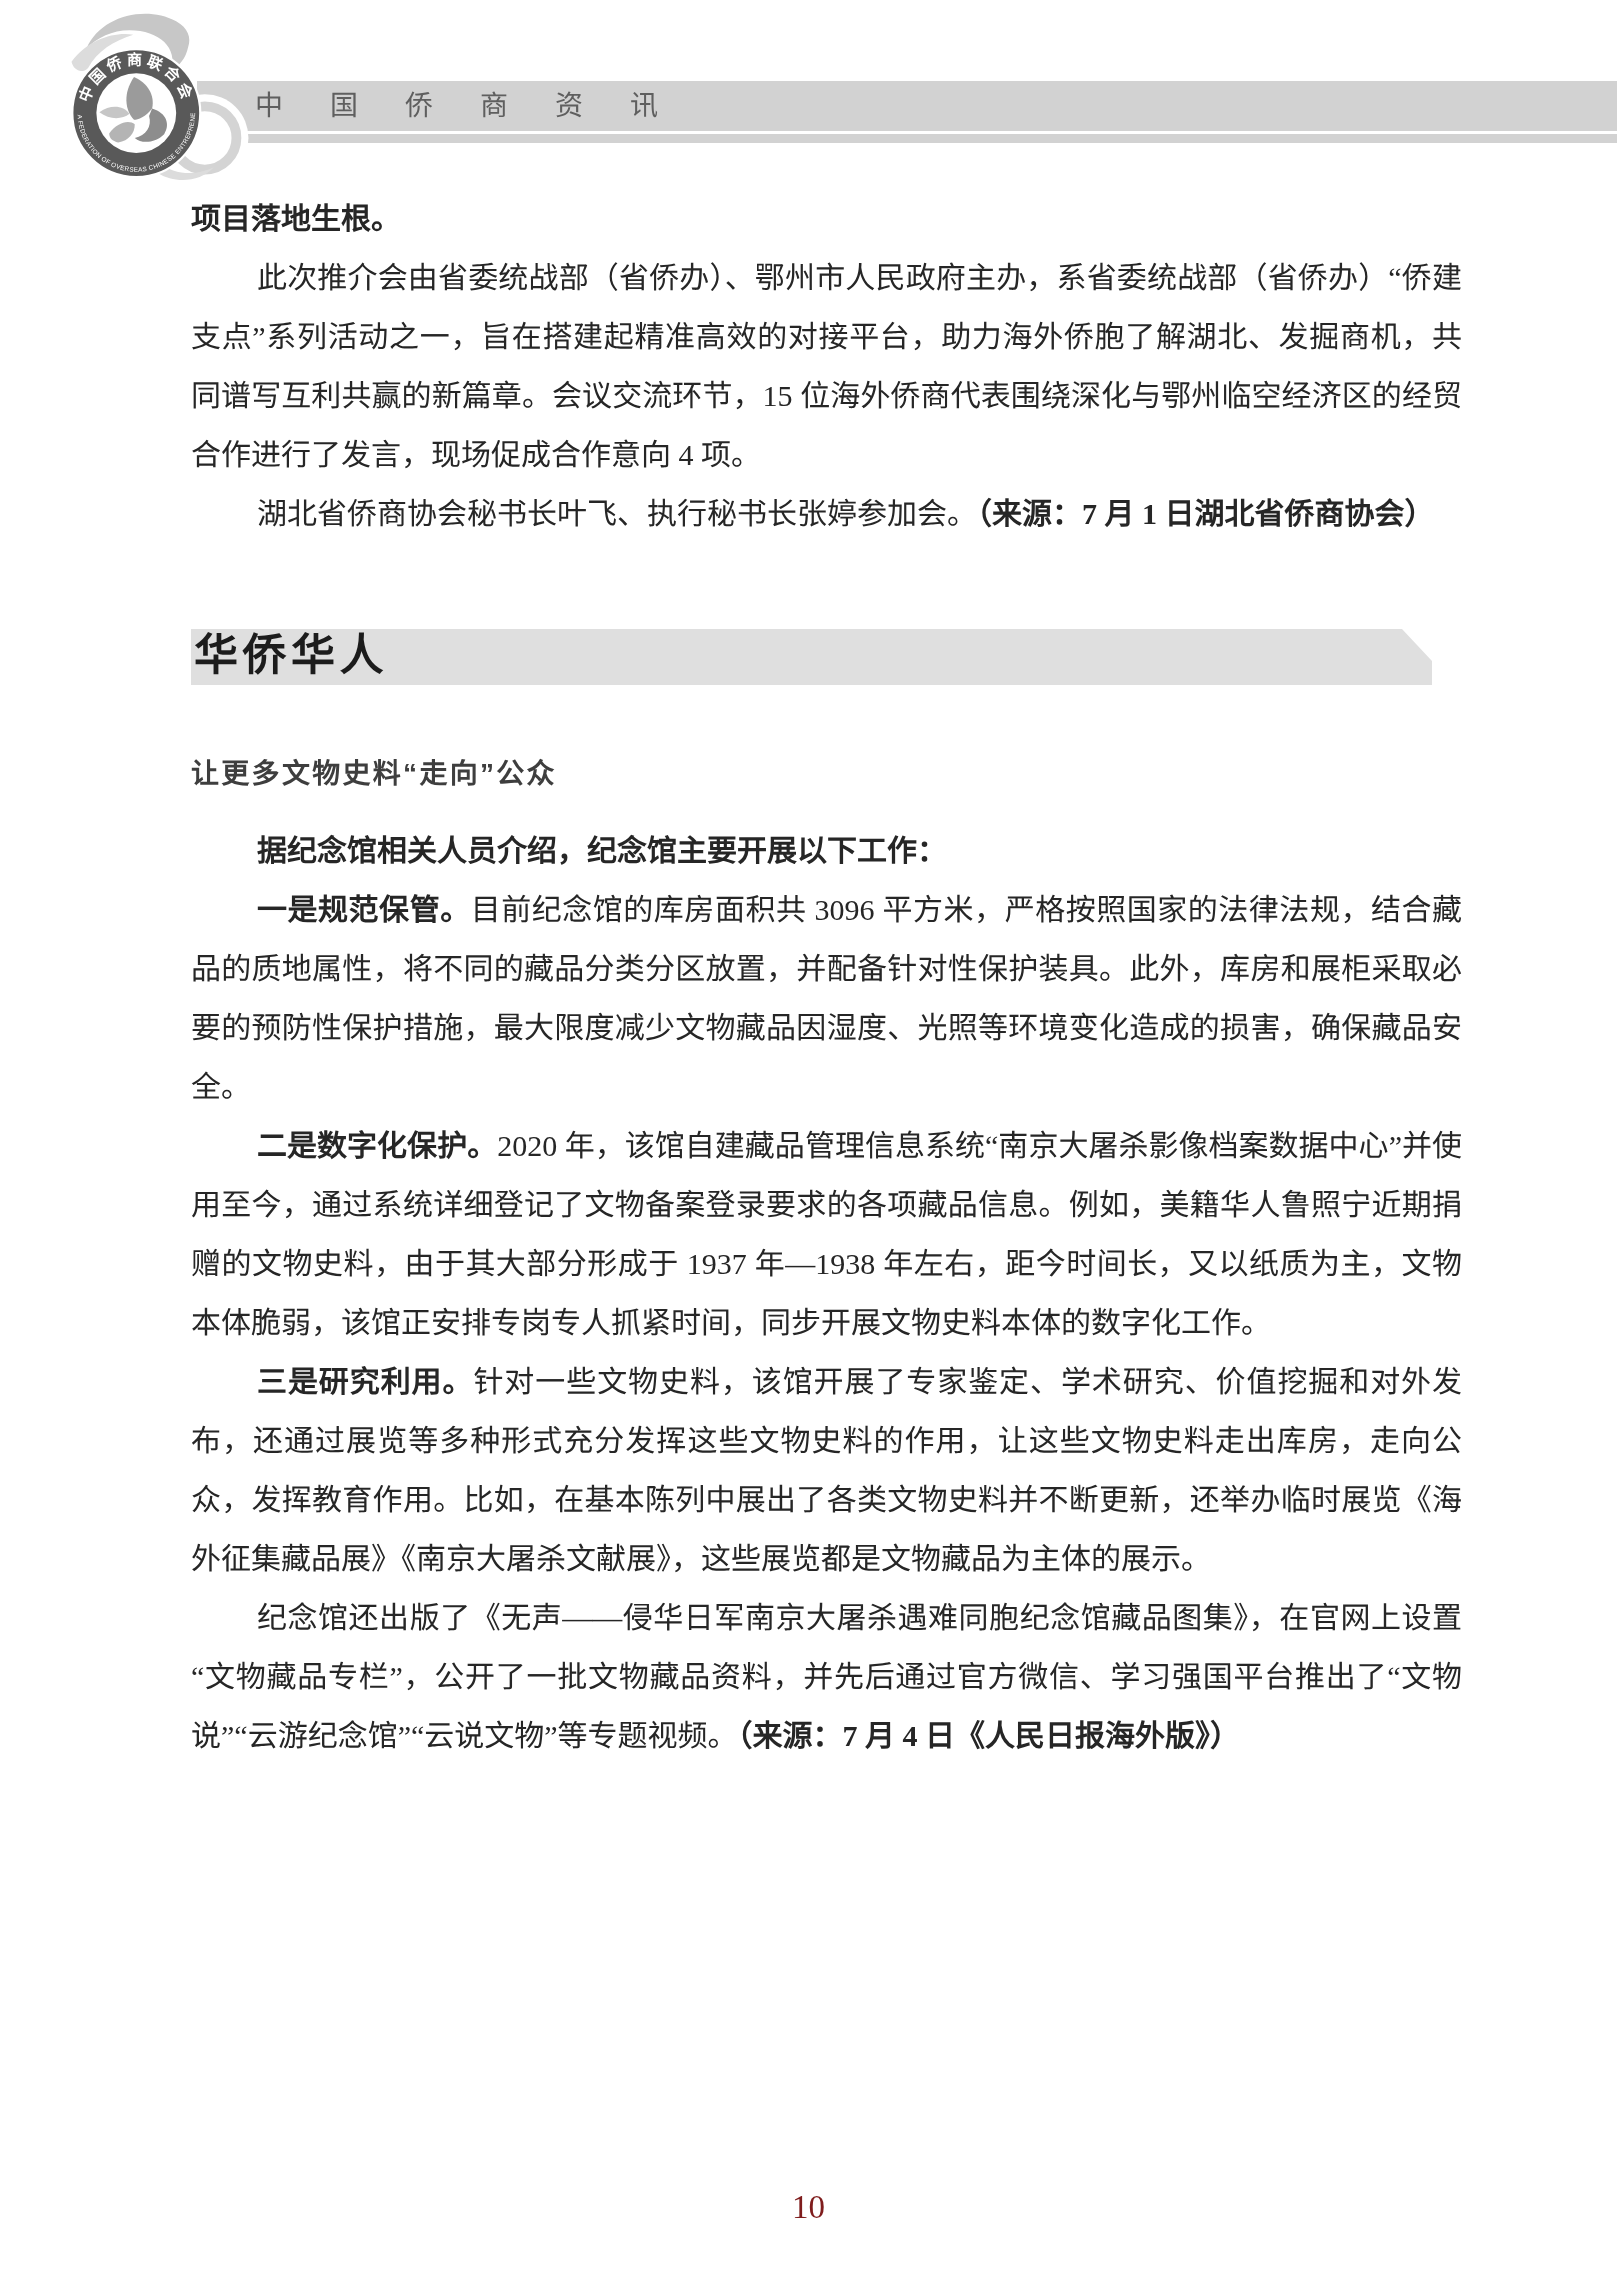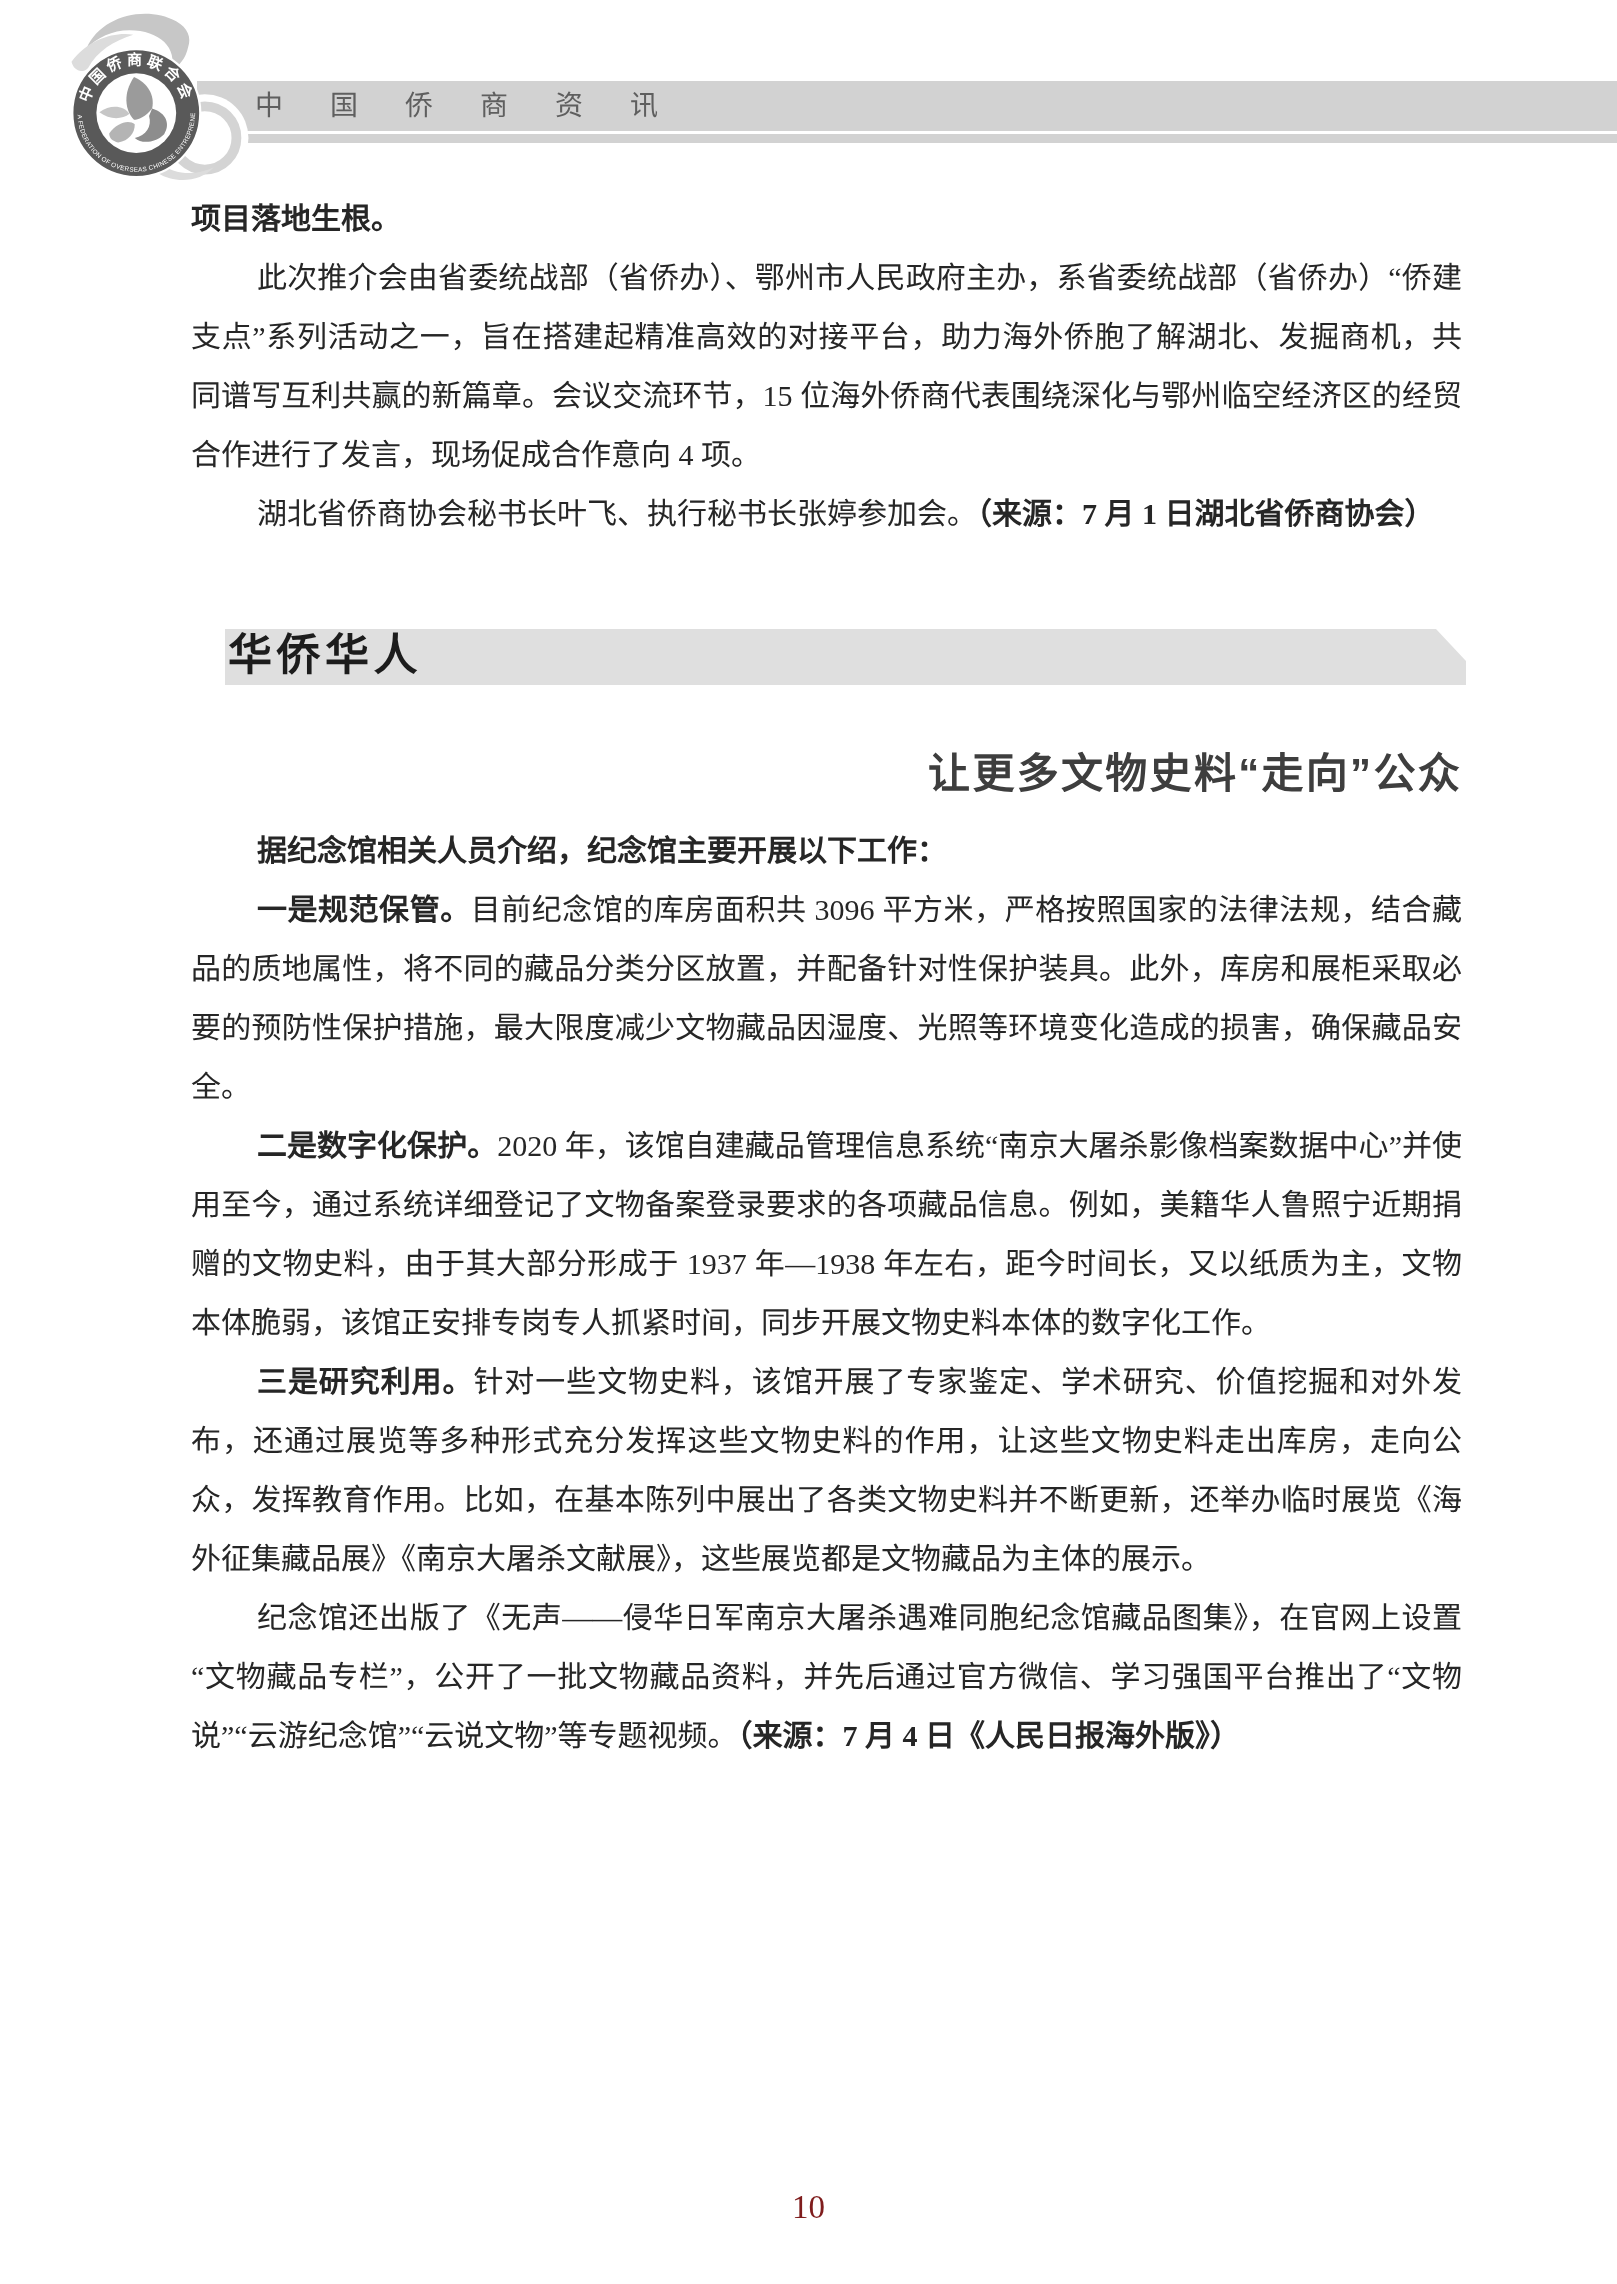--- a/index.html
+++ b/index.html
@@ -26,32 +26,31 @@
   }
   .content p { margin:0; text-indent:2.2em; }
   .content p.noindent { text-indent:0;font-weight:bold; }
   .content .b { font-weight:bold; }
 
   
   .section-banner {
     margin-top:86px; height:56px; width:1241px; background:#dfdfdf;
     clip-path:polygon(0 0, 1211px 0, 1241px 32px, 1241px 56px, 0 56px);
     text-align:left;
-    margin-left:34px;
   }
   .section-banner span {
     display:block; line-height:54px; padding-left:3px;
     font-size:44px; font-weight:bold; letter-spacing:4.5px; color:#1c1c1c;
   }
 
   
   .article-title {
-    margin-top:62px; height:53px; line-height:53px; text-align:right;
+    margin-top:62px; height:53px; line-height:53px; text-align:left;
     font-family:"Liberation Sans","DejaVu Sans",sans-serif;
-    font-size:42px; font-weight:bold; letter-spacing:2.3px; color:#3e3e3e;
+    font-size:28px; font-weight:bold; letter-spacing:2.3px; color:#3e3e3e;
   }
   .article-body { margin-top:21px; }
 
   
   .page-number {
     position:absolute; left:0; top:2186px; width:1617px; height:42px; line-height:42px;
     text-align:center; font-size:33px; color:#7f1d1d;
   }
 </style>
 </head>

